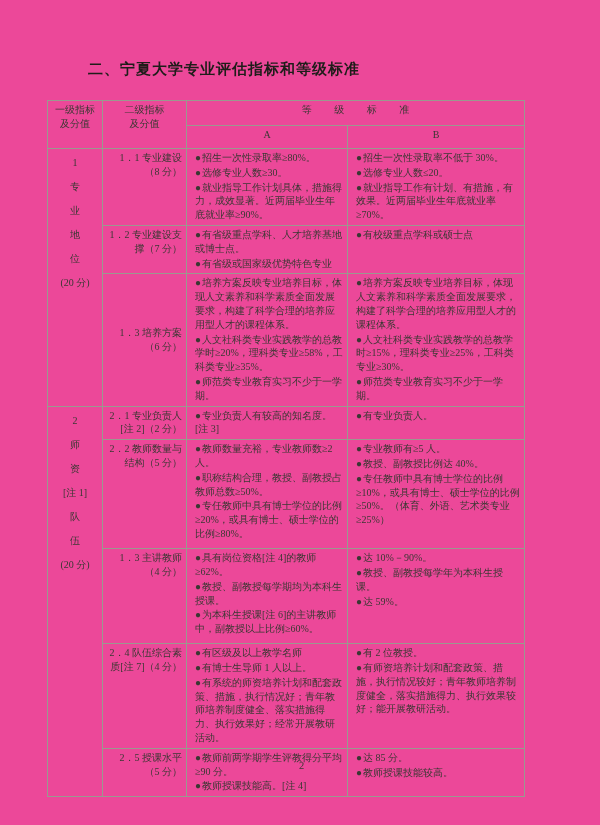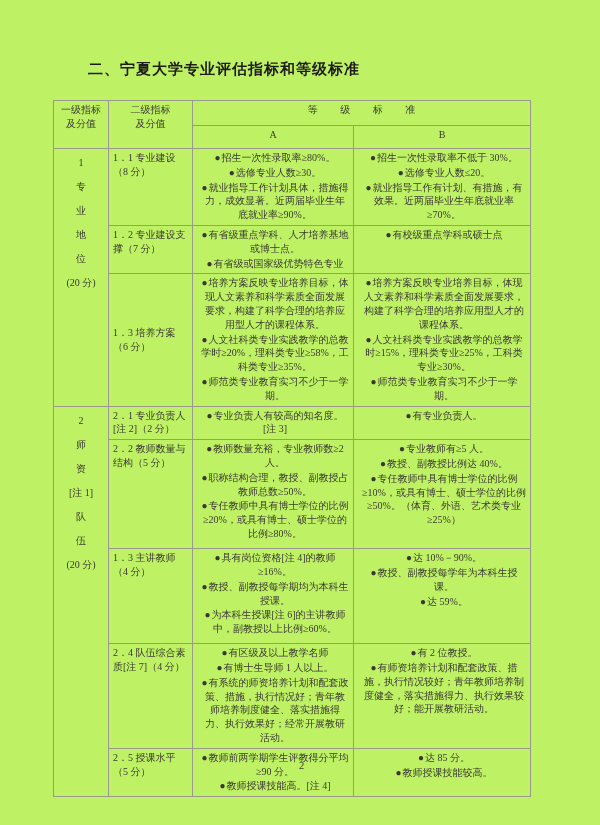--- a/index.html
+++ b/index.html
@@ -4,28 +4,28 @@
 <style>
   html,body{margin:0;padding:0;}
   body{
     width:600px;height:825px;
     background:#ffffff;
     font-family:"Liberation Serif","DejaVu Serif",serif;
     color:#35332e;
     position:relative;
     overflow:hidden;
   }
-  .page{position:absolute;inset:0;background:#bef264;}
+  .page{position:absolute;inset:0;background:#ec4899;}
   .doc-title{
     position:absolute;left:88px;top:60px;
     font-size:15px;font-weight:bold;color:#1f1d1a;
     letter-spacing:1px;
   }
   table.eval{
-    position:absolute;left:53px;top:100px;
+    position:absolute;left:47px;top:100px;
     width:477px;border-collapse:collapse;table-layout:fixed;
   }
   table.eval th,table.eval td{
     border:1px solid #9b988f;
     padding:2px 4px;
     font-size:10px;line-height:1.38;
     font-weight:normal;
     vertical-align:top;
     color:#3a3833;
     overflow:hidden;
@@ -34,23 +34,23 @@
     text-align:center;vertical-align:middle;
     white-space:pre-line;font-size:10.5px;color:#413f39;
   }
   th.grade-hdr{letter-spacing:10px;text-indent:10px;}
   th.ab-hdr{font-size:11px;}
   td.lvl1{
     text-align:center;vertical-align:middle;
     font-size:10.5px;color:#413f39;
   }
   .vchar{line-height:24px;}
-  td.lbl{padding-top:5px;}
+  td.lbl{padding-top:5px;text-align:right;}
   td.lbl.vm{vertical-align:middle;margin-left:36px;}
-  .bullet{margin:0 0 1px 4px;text-align:center;}
+  .bullet{margin:0 0 1px 4px;}
   .bullet::before{content:"●";margin-right:1px;}
   .page-number{
     position:absolute;left:63px;top:760px;width:477px;
     text-align:center;font-size:10.5px;color:#3a3833;
   }
 </style>
 </head>
 <body>
 
 <div class="page">
@@ -151,21 +151,21 @@
           </td>
         <td>
             <div class="bullet">专业教师有≥5 人。</div>
             <div class="bullet">教授、副教授比例达 40%。</div>
             <div class="bullet">专任教师中具有博士学位的比例≥10%，或具有博士、硕士学位的比例≥50%。（体育、外语、艺术类专业≥25%）</div>
           </td>
       </tr>
       <tr style="height:95px">
         <td class="lbl">1．3 主讲教师（4 分）</td>
         <td>
-            <div class="bullet">具有岗位资格[注 4]的教师≥16%。</div>
+            <div class="bullet">具有岗位资格[注 4]的教师≥62%。</div>
             <div class="bullet">教授、副教授每学期均为本科生授课。</div>
             <div class="bullet">为本科生授课[注 6]的主讲教师中，副教授以上比例≥60%。</div>
           </td>
         <td>
             <div class="bullet">达 10%－90%。</div>
             <div class="bullet">教授、副教授每学年为本科生授课。</div>
             <div class="bullet">达 59%。</div>
           </td>
       </tr>
       <tr style="height:87px">

